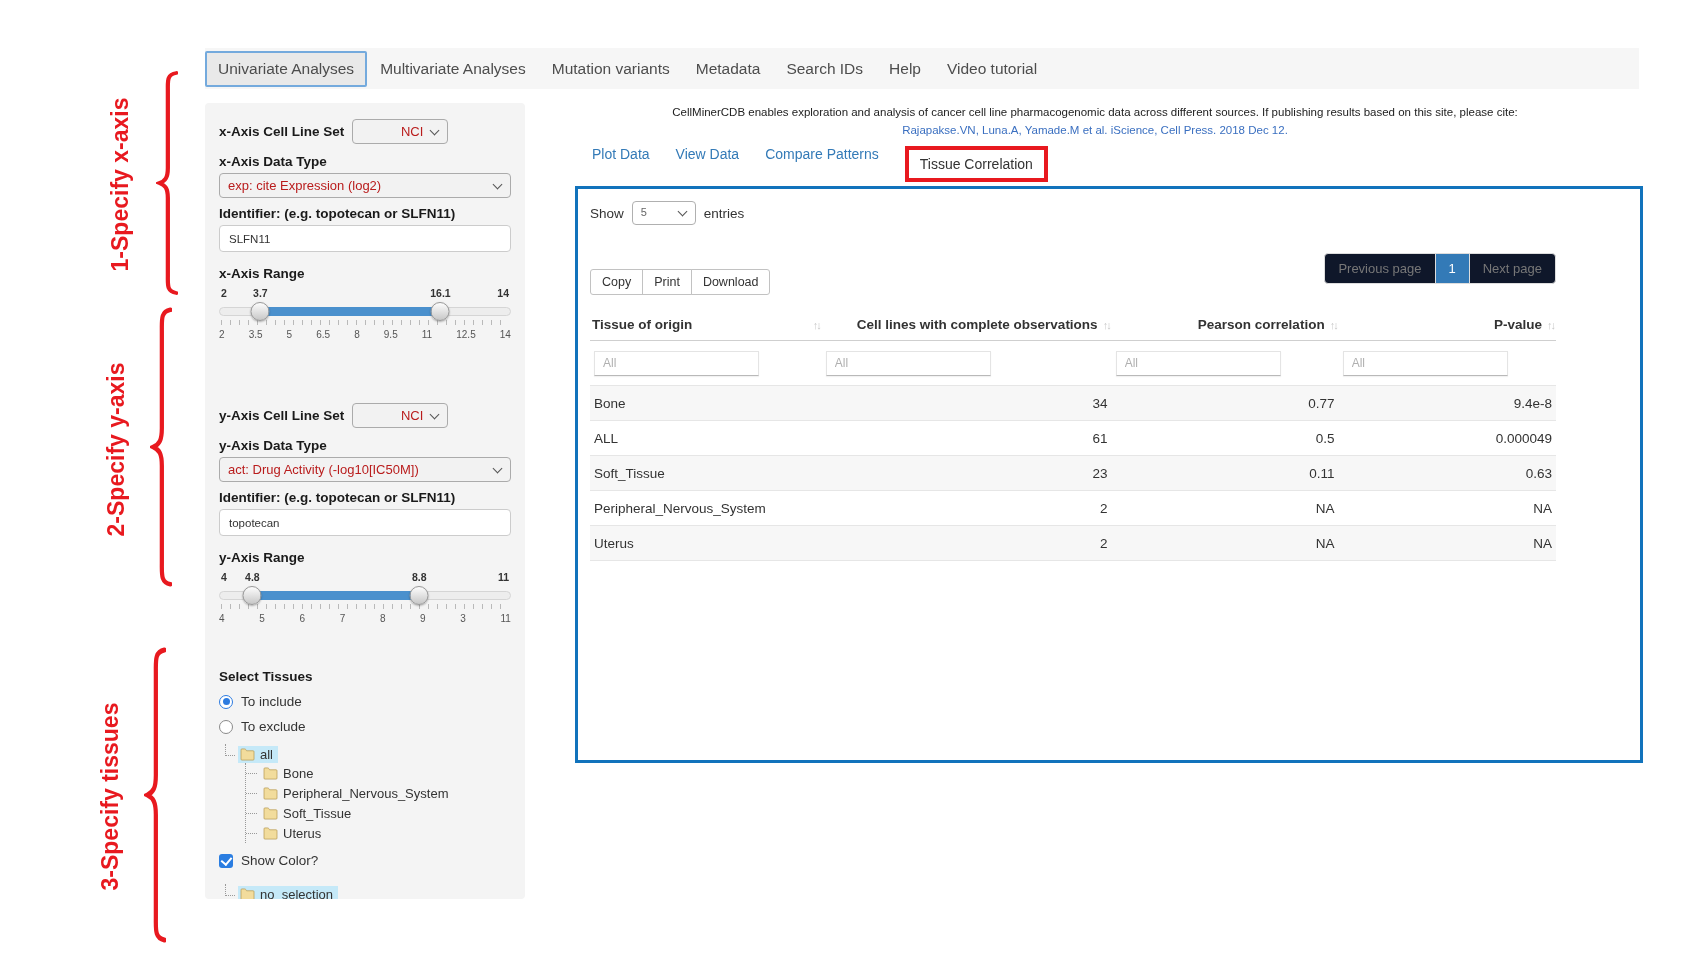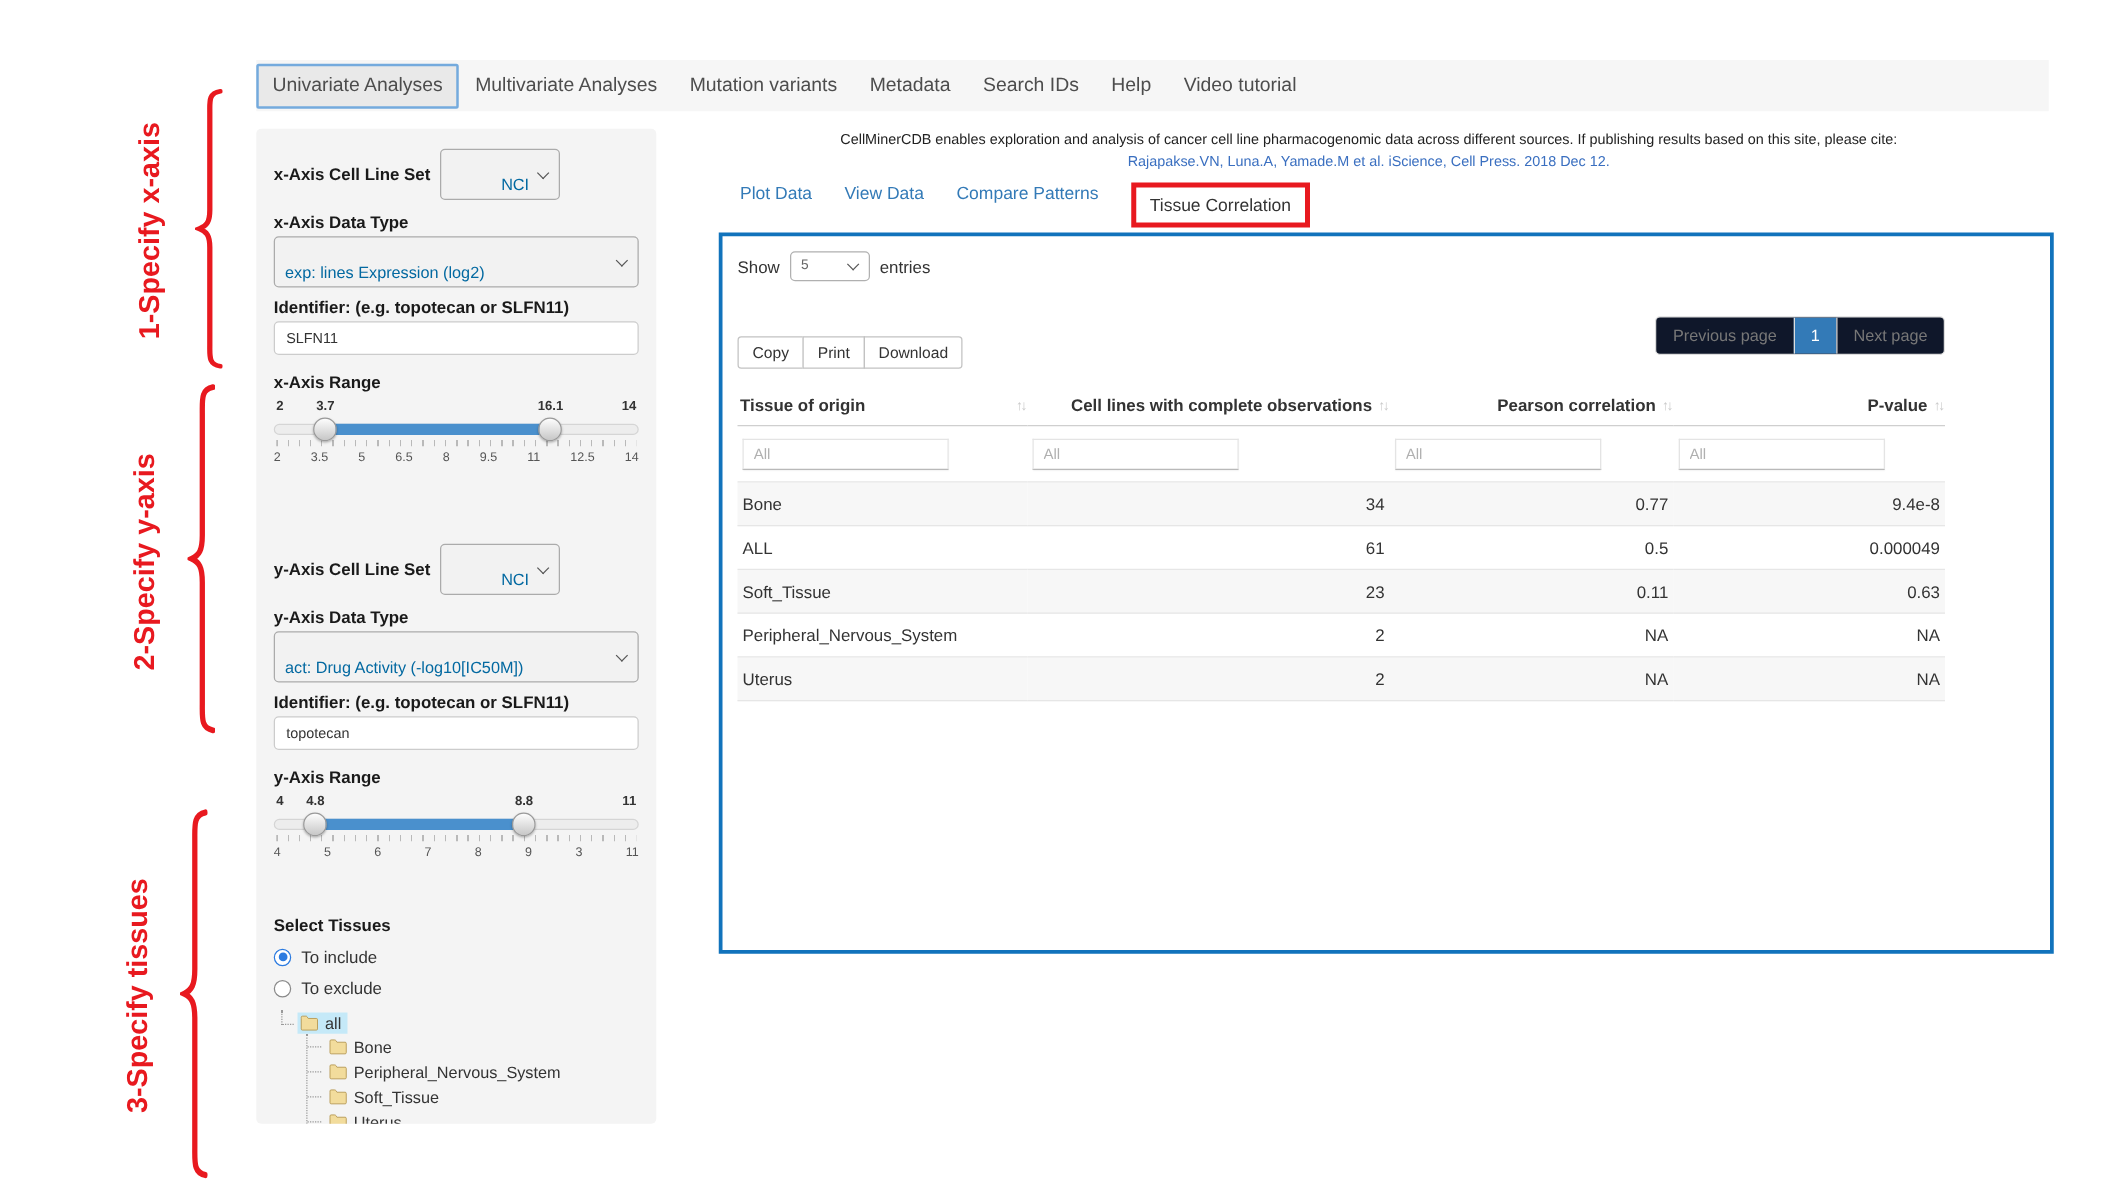--- a/index.html
+++ b/index.html
@@ -16,21 +16,21 @@
   .vlabel { position:absolute; width:220px; text-align:center; font-size:23px; font-weight:bold;
     color:#e8191f; transform:rotate(-90deg); white-space:nowrap; }
   .brace { position:absolute; }
 
   
   .sidebar { position:absolute; left:205px; top:103px; width:320px; height:796px;
     background:#f4f4f4; border-radius:4px; padding:16px 14px; font-size:13.5px; overflow:hidden; }
   .lbl { font-weight:bold; font-size:13.5px; color:#1a1a1a; }
   .inline-row { display:flex; align-items:center; gap:8px;text-align:right; }
   .sel { position:relative; border:1px solid #ababab; border-radius:4px; background:#f2f2f2;
-    padding:20px 24px 4px 8px; font-size:13px; color:#0369a1; cursor:pointer; white-space:nowrap; }
+    padding:4px 24px 4px 8px; font-size:13px; color:#b91c1c; cursor:pointer; white-space:nowrap; }
   .sel.full { width:100%; }
   .sel.narrow { width:96px; }
   .chev { position:absolute; right:9px; top:50%; width:7px; height:7px; margin-top:-5px;
     border-right:1.5px solid #555; border-bottom:1.5px solid #555; transform:rotate(45deg); }
   .txt-input { width:100%; border:1px solid #ccc; border-radius:4px; padding:5px 9px;
     font-size:11.5px; color:#333; background:#fff; height:27px; font-family:"Liberation Sans",sans-serif; }
   .mt4{margin-top:4px;} .mt8{margin-top:8px;} .mt10{margin-top:10px;} .mt14{margin-top:14px;} .mt16{margin-top:16px;}
 
   
   .slider { position:relative; height:64px; margin-top:4px; }
@@ -141,21 +141,21 @@
 
   <div class="inline-row">
     <span class="lbl">x-Axis Cell Line Set</span>
     <div class="sel narrow">
       <span>NCI</span>
       <span class="chev"></span>
     </div>
   </div>
   <div class="lbl mt10">x-Axis Data Type</div>
   <div class="sel full mt4">
-    <span>exp: lines Expression (log2)</span>
+    <span>exp: cite Expression (log2)</span>
     <span class="chev"></span>
   </div>
   <div class="lbl mt8">Identifier: (e.g. topotecan or SLFN11)</div>
   <input class="txt-input mt4" value="SLFN11" style="">
   <div class="lbl mt14">x-Axis Range</div>
   <div class="slider" id="slider-x">
     <span class="sl-min">2</span>
     <span class="sl-max">14</span>
     <span class="sl-from" style="left: 14.1667%;">3.7</span>
     <span class="sl-to" style="left: 75.8333%;">16.1</span>

